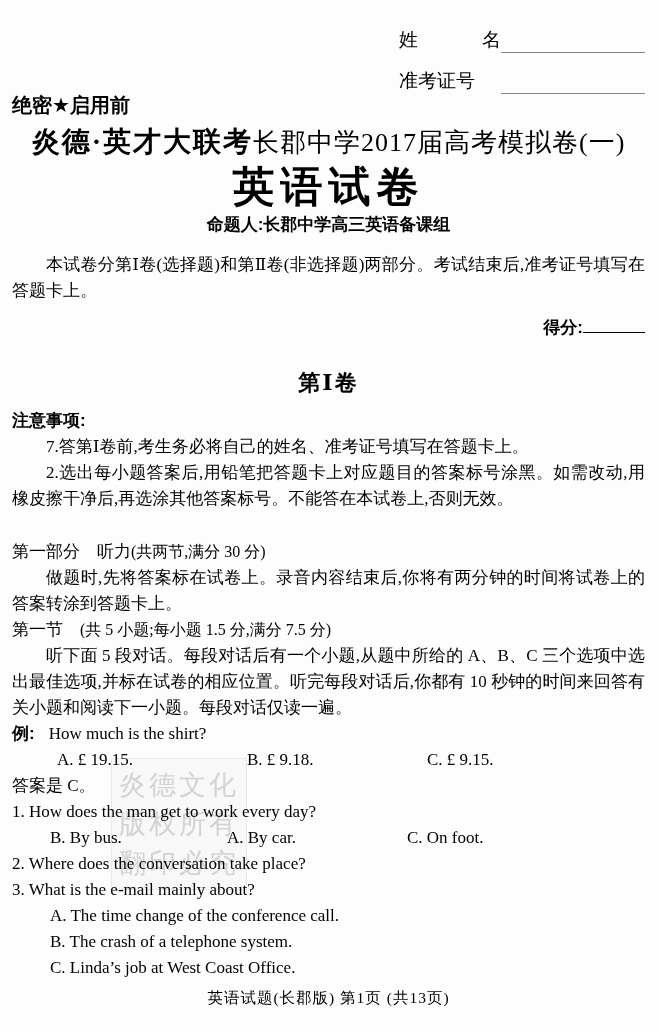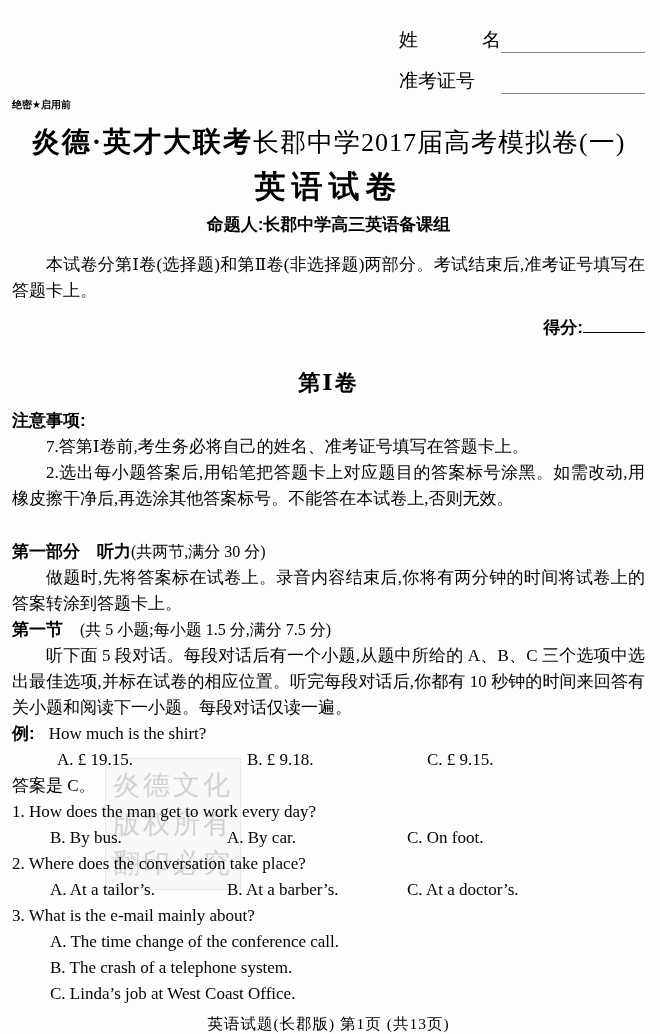--- a/index.html
+++ b/index.html
@@ -12,55 +12,55 @@
     font-family:"Liberation Serif","DejaVu Serif",serif;
     font-size:17px;
     line-height:26px;
     overflow:hidden;
     box-sizing:border-box;
     padding:0 15px 0 12px;
   }
   .content{position:relative;z-index:1;}
   
   .wm{
-    position:absolute;left:105px;top:758px;width:134px;height:130px;
+    position:absolute;left:111px;top:758px;width:134px;height:130px;
     z-index:0;
     background:rgba(0,0,0,0.02);
     border:1px solid rgba(0,0,0,0.06);
     display:flex;flex-direction:column;justify-content:space-evenly;align-items:center;
     font-family:"Liberation Sans","DejaVu Sans",sans-serif;
     font-size:27px;color:#d2d2d2;letter-spacing:3px;
     user-select:none;
   }
   
   .name-block{
     width:246px;margin:12px 0 0 auto;
     font-size:19px;
   }
   .nrow{display:flex;align-items:flex-end;height:41px;}
   .nlabel{display:inline-block;width:102px;flex:none;}
   .nlabel.spread{display:flex;justify-content:space-between;}
   .nline{flex:1;border-bottom:1.5px solid #888;height:100%;}
   .secrecy{
     font-family:"Liberation Sans","DejaVu Sans",sans-serif;
-    font-weight:700;font-size:10px;line-height:18px;margin-top:2px;
+    font-weight:700;font-size:20px;line-height:18px;margin-top:2px;
   }
   .main-title{
     margin:8px 0 0 0;text-align:center;font-weight:400;
     font-size:26px;line-height:40px;white-space:nowrap;
   }
   .main-title .brush{
     font-weight:900;font-size:28px;letter-spacing:2px;
     font-family:"Liberation Serif","DejaVu Serif",serif;
   }
   .main-title .title-rest{letter-spacing:1px;}
   .subject{
     margin:4px 0 0 0;text-align:center;
     font-family:"Liberation Sans","DejaVu Sans",sans-serif;
-    font-weight:700;font-size:31px;line-height:40px;letter-spacing:6px;
+    font-weight:700;font-size:42px;line-height:40px;letter-spacing:6px;
   }
   .authors{
     text-align:center;margin-top:7px;
     font-family:"Liberation Sans","DejaVu Sans",sans-serif;
     font-weight:700;font-size:17px;line-height:22px;
   }
   p{margin:0;text-align:justify;}
   .indent{text-indent:2em;}
   .intro{margin-top:16px;}
   .score{
@@ -74,21 +74,21 @@
     font-weight:700;font-size:22px;line-height:34px;letter-spacing:2px;
   }
   .notice-title,.bold-sans{
     font-family:"Liberation Sans","DejaVu Sans",sans-serif;
     font-weight:700;
   }
   .notice-title{margin-top:8px;}
   .sec-head{margin-top:27px;}
   .sec-head .b{
     font-family:"Liberation Sans","DejaVu Sans",sans-serif;
-    font-weight:700;
+    font-weight:400;
   }
   .sec-head.tight{margin-top:0;}
   .note{font-size:16px;}
   .example-line .b{
     font-family:"Liberation Sans","DejaVu Sans",sans-serif;font-weight:700;margin-right:14px;
   }
   .opts{
     display:grid;grid-template-columns:177px 180px auto;
     padding-left:38px;
   }
@@ -172,25 +172,20 @@
     </div>
 
     <div class="q">1.  How does the man get to work every day?</div>
     <div class="opts">
       <span>B.  By bus.</span>
       <span>A.  By car.</span>
       <span>C.  On foot.</span>
     </div>
 
     <div class="q">2.  Where does the conversation take place?</div>
-    <div class="opts">
-      <span>A.  At a tailor’s.</span>
-      <span>B.  At a barber’s.</span>
-      <span>C.  At a doctor’s.</span>
-    </div>
 
     <div class="q">3.  What is the e-mail mainly about?</div>
     <div class="q3opt">A.  The time change of the conference call.</div>
     <div class="q3opt">B.  The crash of a telephone system.</div>
     <div class="q3opt">C.  Linda’s job at West Coast Office.</div>
 
     <div class="footer">英语试题(长郡版)  第1页 (共13页)</div>
 
   </div>
 </div>

